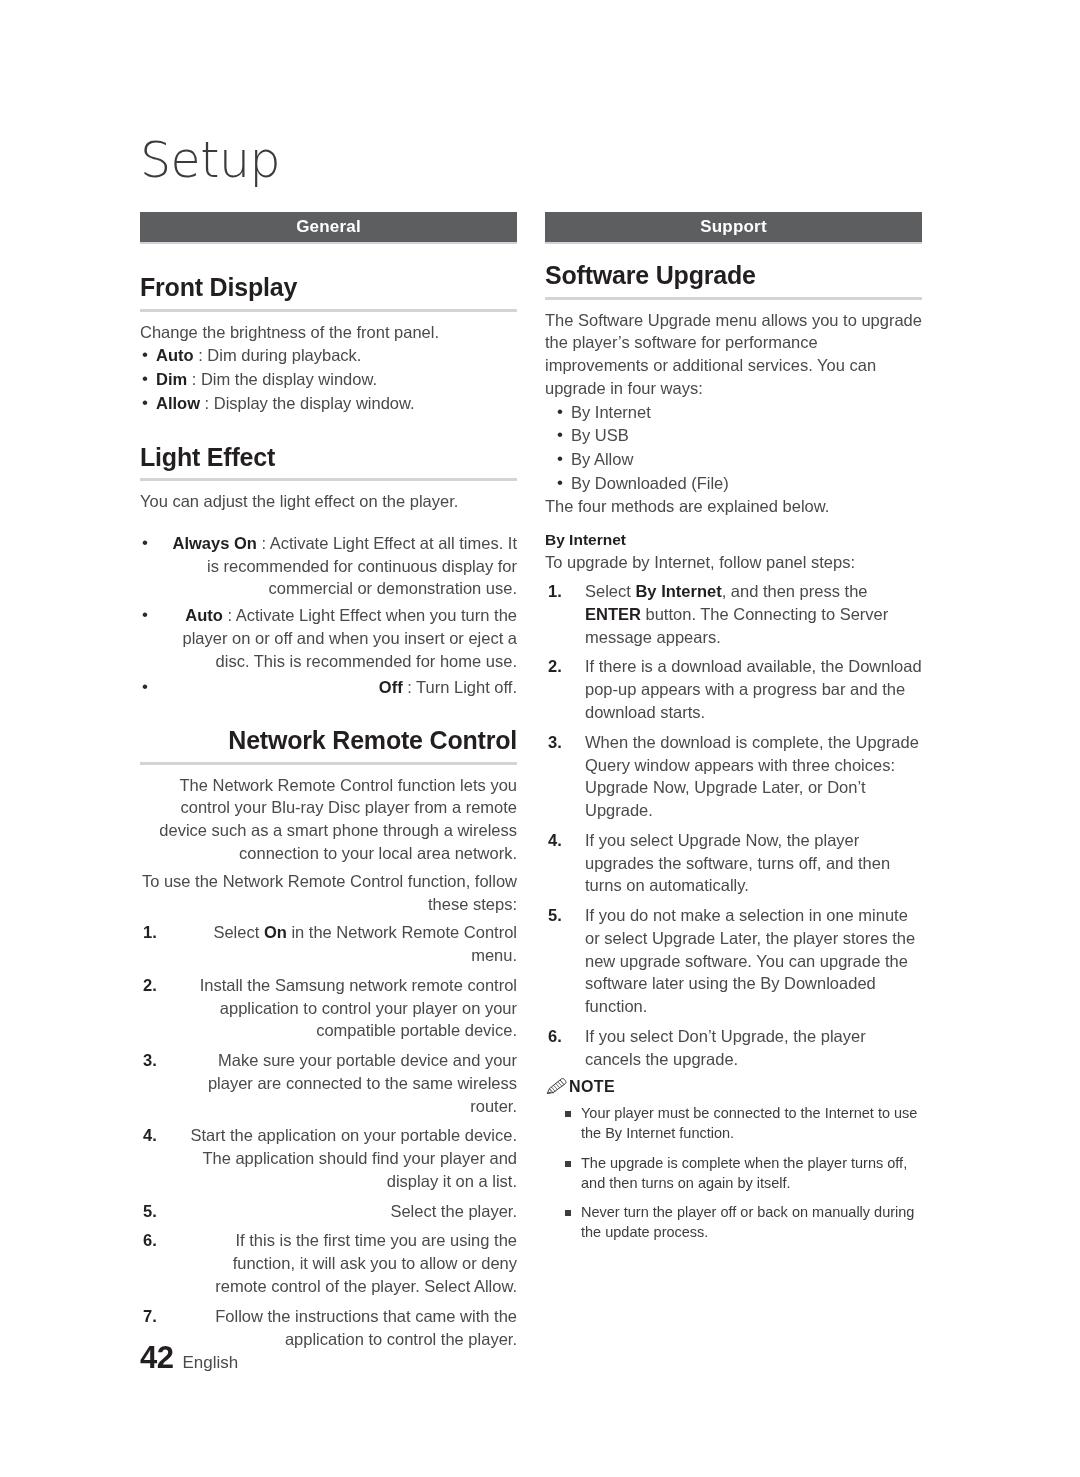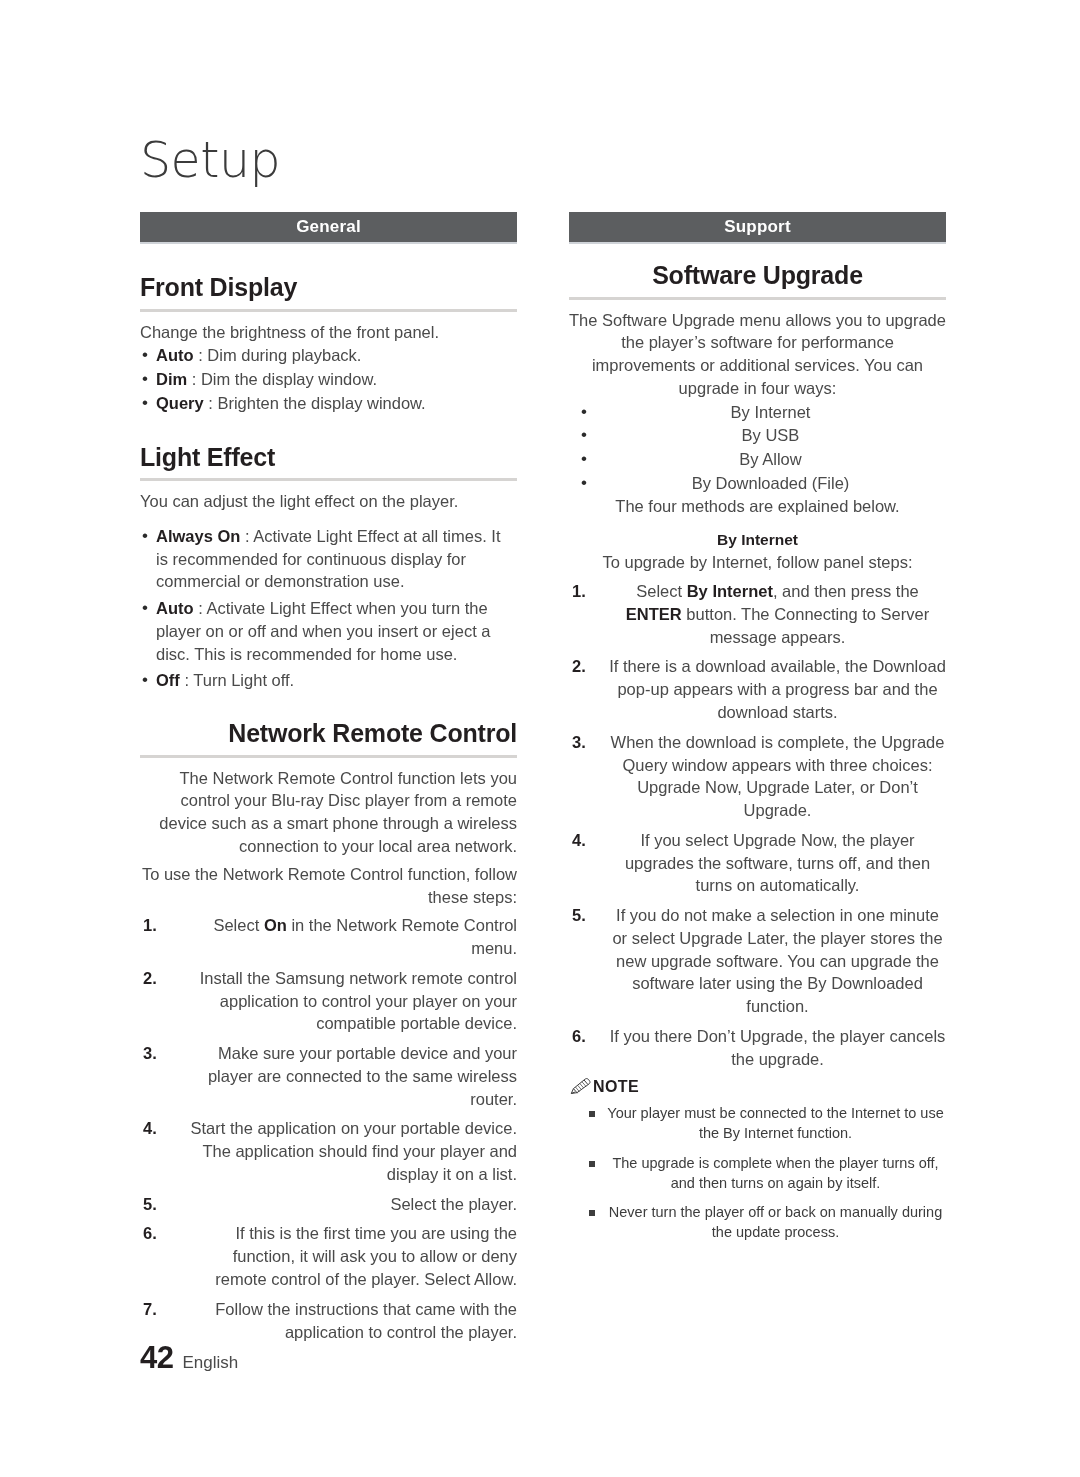--- a/index.html
+++ b/index.html
@@ -37,21 +37,21 @@
     font-stretch: condensed;
   }
 
   
   .col {
     position: absolute;
     top: 212px;
     width: 377px;
   }
   .col-left  { left: 140px; }
-  .col-right { left: 569px; text-align: center; }
+  .col-right { left: 545px; }
 
   
   .group-bar {
     width: 377px;
     height: 32px;
     background: #5c5e60;
     border-bottom: 2px solid #cfd3d8;
     display: flex;
     align-items: center;
     justify-content: center;
@@ -236,29 +236,29 @@
       <span class="group-bar-label">General</span>
     </div>
 
     <div class="section" style="margin-top:30px;">
       <h2 class="section-title">Front Display</h2>
       <div class="rule"></div>
       <p class="body">Change the brightness of the front panel.</p>
       <ul class="bullets">
         <li><span class="b">Auto</span><span> : </span><span>Dim during playback.</span></li>
         <li><span class="b">Dim</span><span> : </span><span>Dim the display window.</span></li>
-        <li><span class="b">Query</span><span> : </span><span>Brighten the display window.</span></li>
+        <li><span class="b">Allow</span><span> : </span><span>Display the display window.</span></li>
       </ul>
     </div>
 
     <div class="section" style="margin-top:29px;">
       <h2 class="section-title">Light Effect</h2>
       <div class="rule"></div>
       <p class="body">You can adjust the light effect on the player.</p>
-      <ul class="bullets" style="margin-top:12px;">
+      <ul class="bullets" style="margin-top:19px;text-align:right;">
         <li style="margin-top:4px;"><span class="b">Always On</span><span> : </span><span>Activate Light Effect at all times. It is recommended for continuous display for commercial or demonstration use.</span></li>
         <li style="margin-top:4px;"><span class="b">Auto</span><span> : </span><span>Activate Light Effect when you turn the player on or off and when you insert or eject a disc. This is recommended for home use.</span></li>
         <li style="margin-top:4px;"><span class="b">Off</span><span> : </span><span>Turn Light off.</span></li>
       </ul>
     </div>
 
     <div class="section" style="margin-top:28px;text-align:right;">
       <h2 class="section-title">Network Remote Control</h2>
       <div class="rule"></div>
       <p class="body">The Network Remote Control function lets you control your Blu-ray Disc player from a remote device such as a smart phone through a wireless connection to your local area network.</p>
@@ -296,21 +296,21 @@
 
       <h3 class="sub-title">By Internet</h3>
       <p class="body">To upgrade by Internet, follow panel steps:</p>
 
       <ol class="steps">
         <li><span>Select </span><span class="b">By Internet</span><span>, and then press the </span><span class="b">ENTER</span><span> button. The Connecting to Server message appears.</span></li>
         <li><span>If there is a download available, the Download pop-up appears with a progress bar and the download starts.</span></li>
         <li><span>When the download is complete, the Upgrade Query window appears with three choices: Upgrade Now, Upgrade Later, or Don’t Upgrade.</span></li>
         <li><span>If you select Upgrade Now, the player upgrades the software, turns off, and then turns on automatically.</span></li>
         <li><span>If you do not make a selection in one minute or select Upgrade Later, the player stores the new upgrade software. You can upgrade the software later using the By Downloaded function.</span></li>
-        <li style="margin-bottom:2px;"><span>If you there Don’t Upgrade, the player cancels the upgrade.</span></li>
+        <li style="margin-bottom:2px;"><span>If you select Don’t Upgrade, the player cancels the upgrade.</span></li>
       </ol>
 
       <div class="note-block">
         <div class="note-head">
           <svg class="note-icon" viewBox="0 0 26 20">
             <g fill="none" stroke="#3d3d3d" stroke-width="1.1" stroke-linejoin="round">
               <path d="M2.2 17.2 L4.6 11.8 L16.4 2.2 L20.8 7.4 L8.6 16.3 Z"></path>
               <path d="M4.6 11.8 L9.0 16.9"></path>
               <path d="M2.2 17.2 L6.2 15.6"></path>
               <path d="M16.4 2.2 L18.0 1.0 C19.2 0.2 20.6 0.8 21.6 2.0 L22.4 3.0 C23.3 4.2 23.2 5.6 22.1 6.4 L20.8 7.4"></path>

